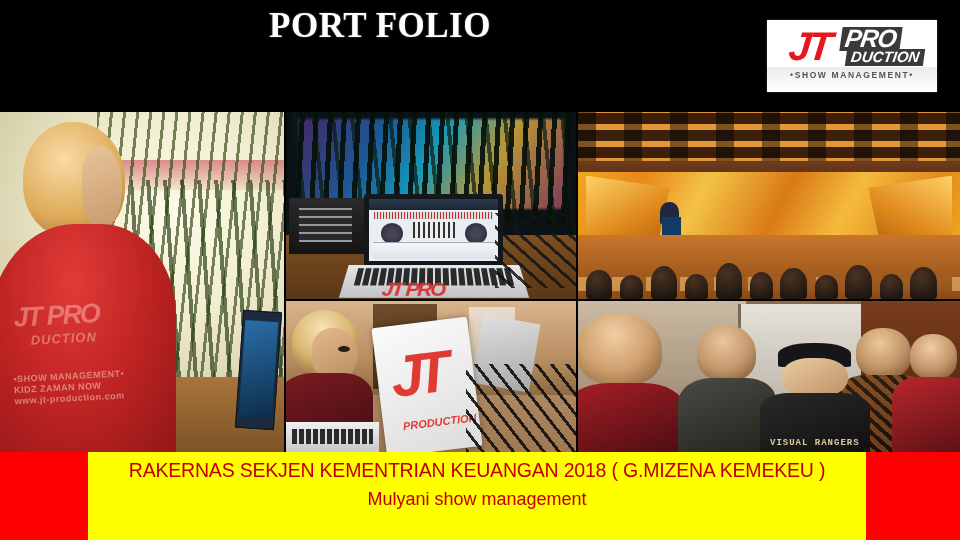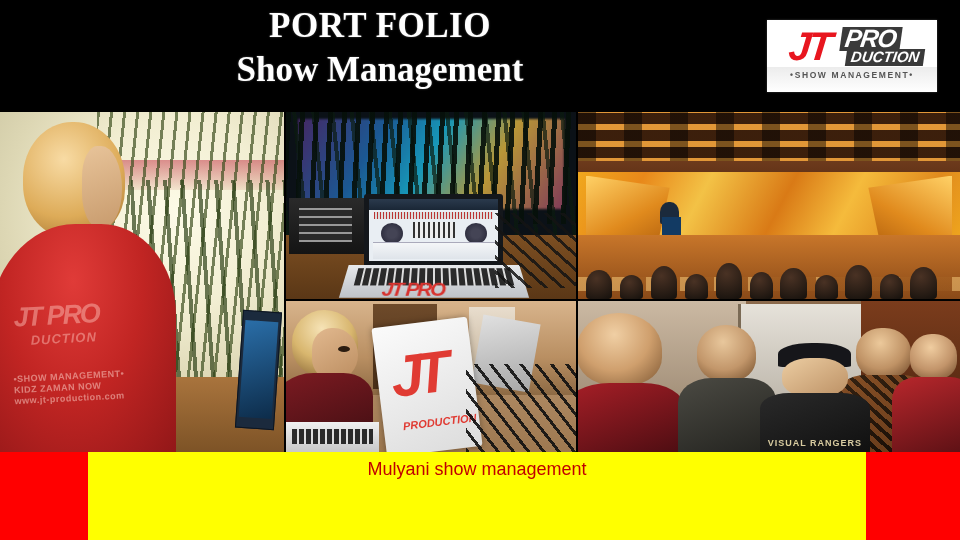--- a/index.html
+++ b/index.html
@@ -474,20 +474,21 @@
   }
   .p5-p3 .h {
     position:absolute; left:14%; top:14%; width:72%; height:36%;
     border-radius:42% 44% 48% 46%;
     background: linear-gradient(150deg,#eccda2,#bb8f63);
   }
   .p5-p3 .b {
     position:absolute; left:-10%; top:46%; width:120%; height:54%;
     border-radius:26% 26% 0 0;
     background: linear-gradient(160deg,#2a2a2a,#101010);
+    font-family: Liberation Mono, monospace;
   }
   .p5-shirt-txt {
     position:absolute; left:6%; bottom:6%; width:88%;
     text-align:center;
     font-size:9px; font-weight:bold; letter-spacing:1px;
     color:#d8cba0;
   }
   .p5-p4 {
     position:absolute; left:70%; top:18%; width:20%; height:82%;
   }
@@ -543,21 +544,20 @@
   .cap-l3 { font-size: 18px; line-height: 28px; }
 </style>
 </head>
 <body>
 
 <div id="slide">
 
   <div class="header">
     <div class="title-block">
       <div class="title-line1">PORT FOLIO</div>
-      <div class="title-line2">Show Management</div>
     </div>
 
     <div class="logo-box">
       <div class="logo-main">
         <span class="logo-jt">JT</span>
         <span class="logo-pro">PRO</span>
         <span class="logo-duction">DUCTION</span>
       </div>
       <div class="logo-sheen"></div>
       <div class="logo-tag">•SHOW MANAGEMENT•</div>
@@ -685,17 +685,18 @@
         <div class="b">
           <div class="p5-shirt-txt">VISUAL RANGERS</div>
         </div>
       </div>
     </div>
 
   </div>
 
   <div class="caption-bar">
     <div class="caption-box">
+      <div class="cap-line cap-l1">RAKERNAS SEKJEN KEMENTRIAN KEUANGAN 2018 ( G.MIZENA KEMEKEU )</div>
       <div class="cap-line cap-l2">Mulyani show management</div>
     </div>
   </div>
 
 </div>
 
 </body></html>

